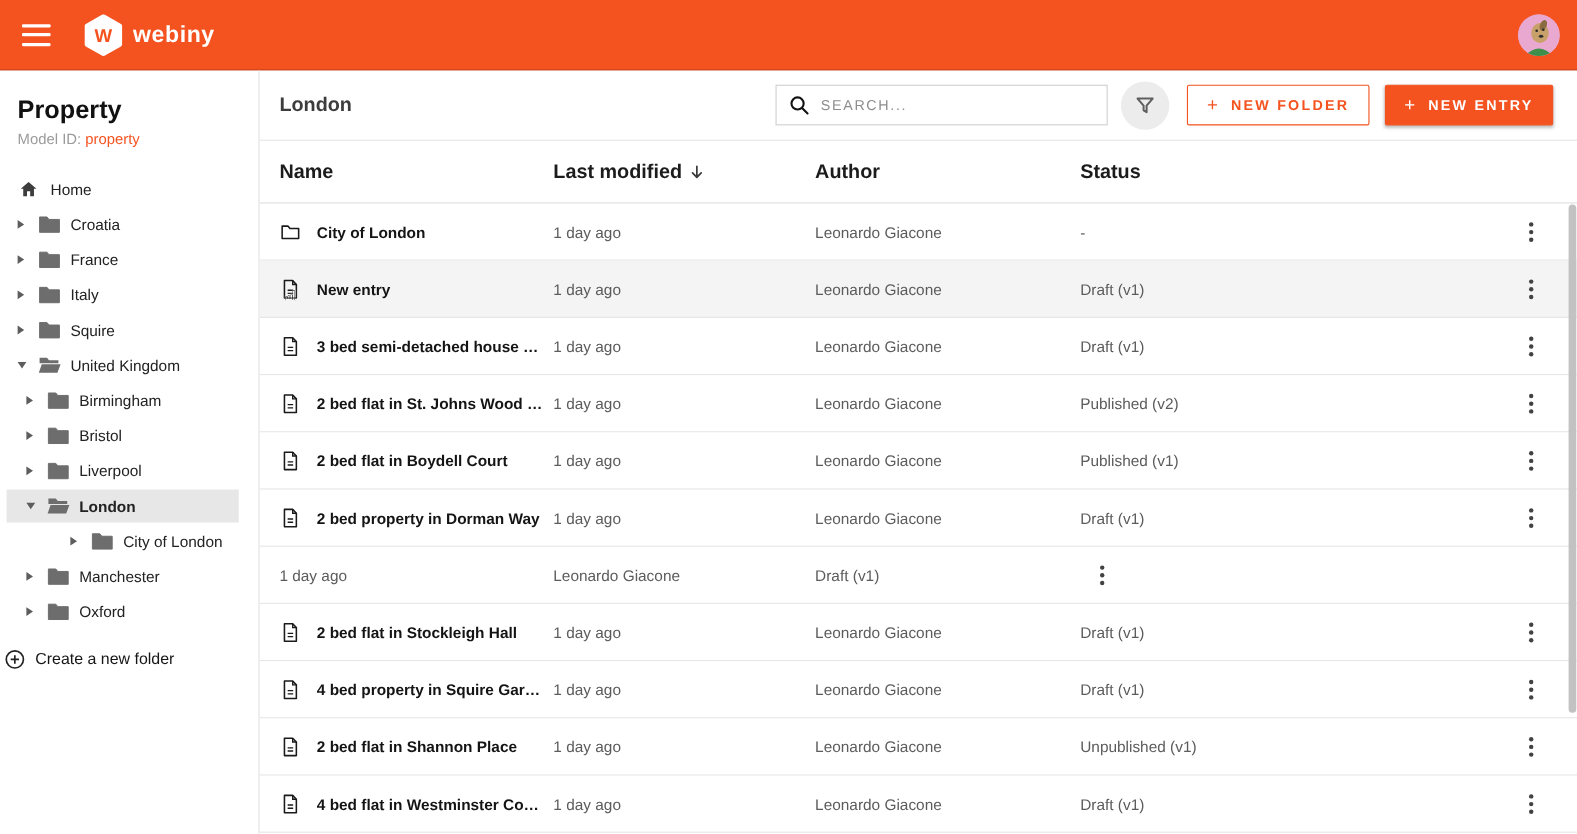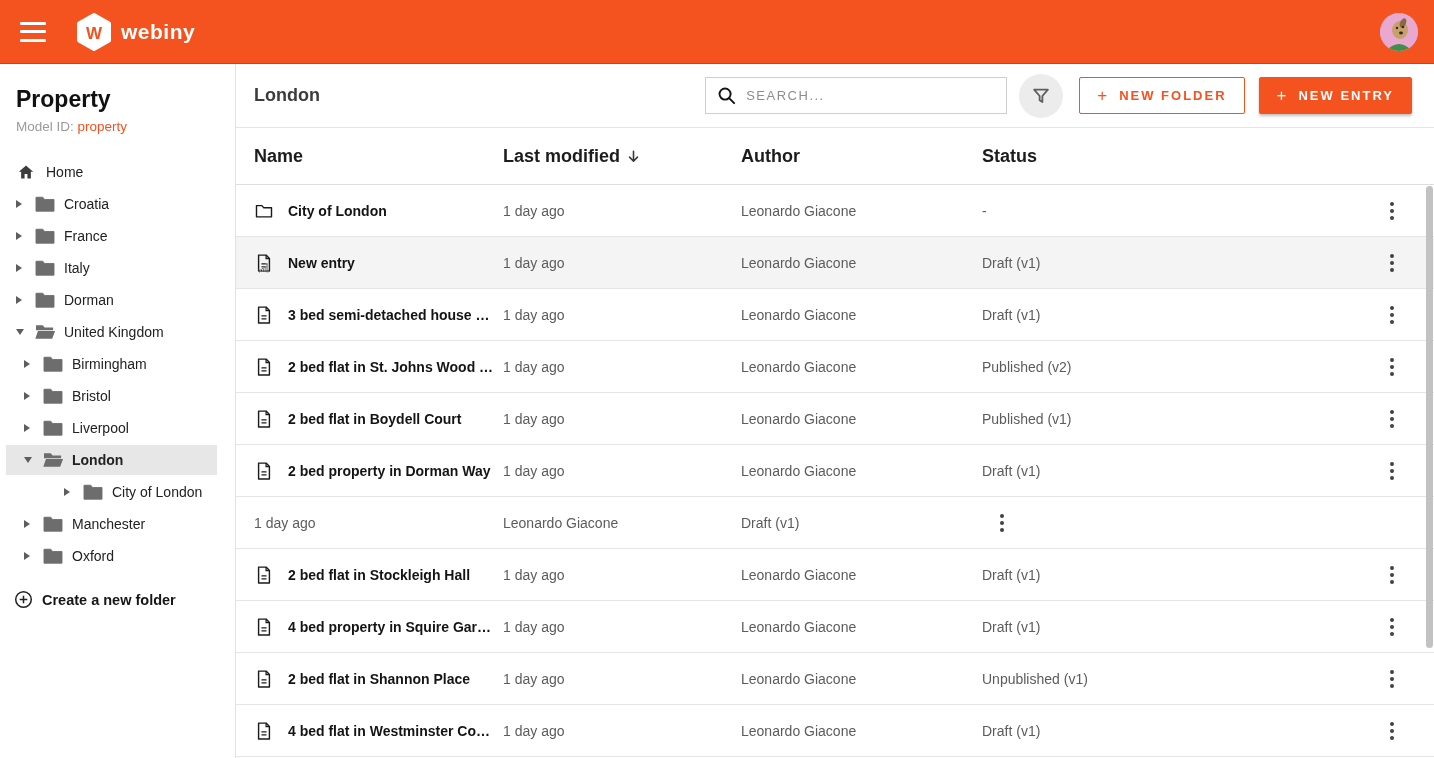--- a/index.html
+++ b/index.html
@@ -36,22 +36,22 @@
     top:1px; bottom:1px; background:#e7e7e7; z-index:0; }
   .tree-item > * { position:relative; z-index:1; }
   .tree-item.selected .tree-label { font-weight:bold; }
   .arrow-box { width:16px; height:16px; display:flex; align-items:center; flex:0 0 16px; }
   .tri { width:0; height:0; border-left:6px solid #5d5d5d;
     border-top:4.5px solid transparent; border-bottom:4.5px solid transparent; }
   .tri.down { border-left:4.5px solid transparent; border-right:4.5px solid transparent;
     border-top:6px solid #5d5d5d; border-bottom:none; }
   .tree-ico { width:22px; height:18px; margin:0 8px 0 2px; flex:0 0 22px; }
   .home-ico { width:20px; height:18px; margin-right:10px; }
-  .create-folder { margin-top:18px; padding-left:14px; display:flex; align-items:center;
-    gap:9px; font-size:14.5px; font-weight:bold; color:#161616; cursor:pointer; }
+  .create-folder { margin-top:18px; padding-left:4px; display:flex; align-items:center;
+    gap:9px; font-size:14.5px; font-weight:normal; color:#161616; cursor:pointer; }
 
   
   .main { flex:1; position:relative; min-width:0; }
   .main-header { height:64px; display:flex; align-items:center;
     padding:0 22px 0 18px; border-bottom:1px solid #e5e5e5; }
   .page-title { font-size:18px; font-weight:bold; color:#3c3c3c; }
   .controls { margin-left:auto; display:flex; align-items:center; }
   .searchbox { width:302px; height:37px; border:1px solid #cfcfcf; background:#fff;
     display:flex; align-items:center; padding:0 10px; gap:9px;justify-content:center; }
   .searchbox input { border:none; outline:none; flex:1; font-size:13px;
@@ -173,21 +173,21 @@
   </div>
         <div class="tree-item depth-0">
     <span class="arrow-box">
             <i class="tri"></i>
           </span>
 
     <svg class="tree-ico" viewBox="0 0 24 20">
       <path d="M2 2.5h7.5l2 2.5H22v13H2z" fill="#6d6d6d" stroke="#6d6d6d" stroke-width="1" stroke-linejoin="round"></path>
     </svg>
 
-    <span class="tree-label">Dorman</span>
+    <span class="tree-label">Squire</span>
   </div>
         <div class="tree-item depth-0">
     <span class="arrow-box">
             <i class="tri down"></i>
           </span>
 
     <svg class="tree-ico" viewBox="0 0 24 20">
       <path d="M2 2.5h7.5l2 2.5H21v3H2z" fill="#6d6d6d"></path>
       <path d="M1.2 17.5l3-8.5h19l-3.2 8.5z" fill="#6d6d6d"></path>
     </svg>

